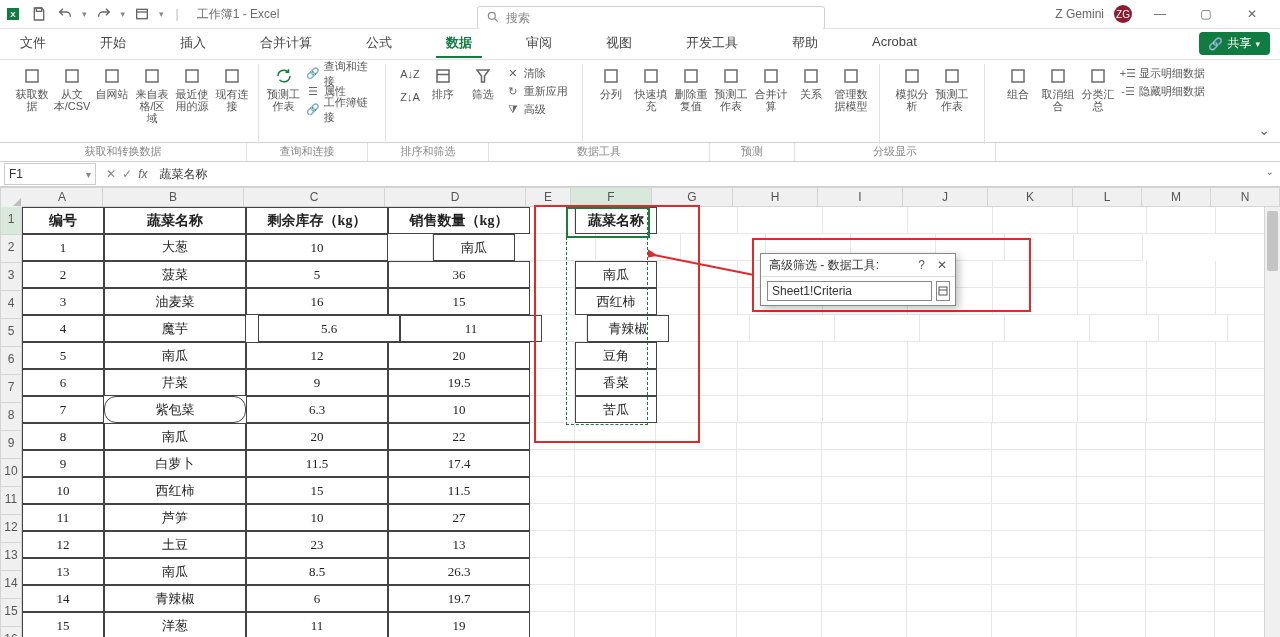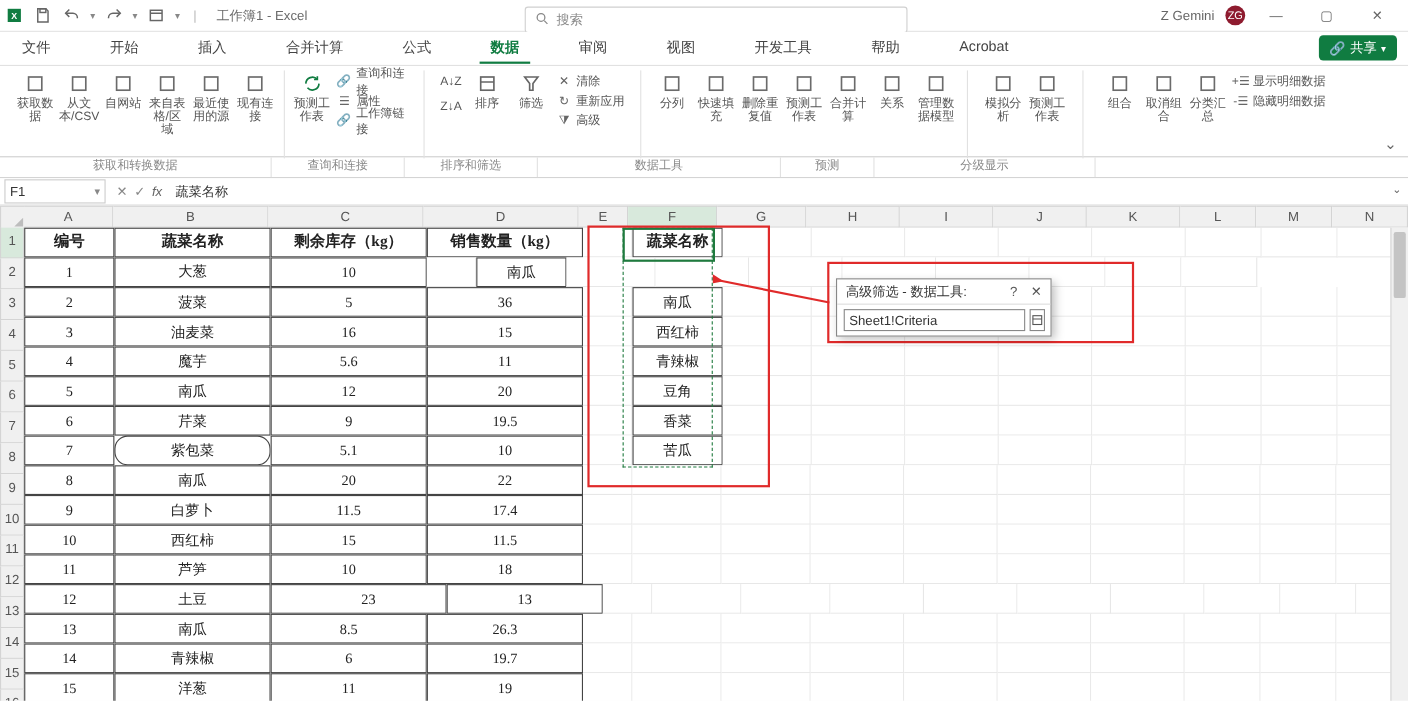--- a/index.html
+++ b/index.html
@@ -503,21 +503,21 @@
         <div class="cell" style="width: 84px;"></div>
         <div class="cell" style="width: 84px;"></div>
         <div class="cell" style="width: 84px;"></div>
         <div class="cell" style="width: 68px;"></div>
         <div class="cell" style="width: 68px;"></div>
         <div class="cell" style="width: 68px;"></div>
       </div>
       <div class="rowc">
         <div class="cell hb body" style="width: 80px;">4</div>
         <div class="cell hb body" style="width: 140px;">魔芋</div>
-        <div class="cell hb body" style="width: 140px;">5.6</div>
+        <div class="cell hb body" style="width: 140px; margin-left: 12px;">5.6</div>
         <div class="cell hb body" style="width: 140px;">11</div>
         <div class="cell" style="width: 44px;"></div>
         <div class="cell hb body" style="width: 80px;">青辣椒</div>
         <div class="cell" style="width: 80px;"></div>
         <div class="cell" style="width: 84px;"></div>
         <div class="cell" style="width: 84px;"></div>
         <div class="cell" style="width: 84px;"></div>
         <div class="cell" style="width: 84px;"></div>
         <div class="cell" style="width: 68px;"></div>
         <div class="cell" style="width: 68px;"></div>
@@ -551,21 +551,21 @@
         <div class="cell" style="width: 84px;"></div>
         <div class="cell" style="width: 84px;"></div>
         <div class="cell" style="width: 84px;"></div>
         <div class="cell" style="width: 68px;"></div>
         <div class="cell" style="width: 68px;"></div>
         <div class="cell" style="width: 68px;"></div>
       </div>
       <div class="rowc">
         <div class="cell hb body" style="width: 80px;">7</div>
         <div class="cell hb body" style="width: 140px; border-radius: 12px;">紫包菜</div>
-        <div class="cell hb body" style="width: 140px;">5.1</div>
+        <div class="cell hb body" style="width: 140px;">6.3</div>
         <div class="cell hb body" style="width: 140px;">10</div>
         <div class="cell" style="width: 44px;"></div>
         <div class="cell hb body" style="width: 80px;">苦瓜</div>
         <div class="cell" style="width: 80px;"></div>
         <div class="cell" style="width: 84px;"></div>
         <div class="cell" style="width: 84px;"></div>
         <div class="cell" style="width: 84px;"></div>
         <div class="cell" style="width: 84px;"></div>
         <div class="cell" style="width: 68px;"></div>
         <div class="cell" style="width: 68px;"></div>
@@ -616,36 +616,36 @@
         <div class="cell" style="width: 84px;"></div>
         <div class="cell" style="width: 84px;"></div>
         <div class="cell" style="width: 68px;"></div>
         <div class="cell" style="width: 68px;"></div>
         <div class="cell" style="width: 68px;"></div>
       </div>
       <div class="rowc">
         <div class="cell hb body" style="width: 80px;">11</div>
         <div class="cell hb body" style="width: 140px;">芦笋</div>
         <div class="cell hb body" style="width: 140px;">10</div>
-        <div class="cell hb body" style="width: 140px;">18</div>
+        <div class="cell hb body" style="width: 140px;">27</div>
         <div class="cell" style="width: 44px;"></div>
         <div class="cell" style="width: 80px;"></div>
         <div class="cell" style="width: 80px;"></div>
         <div class="cell" style="width: 84px;"></div>
         <div class="cell" style="width: 84px;"></div>
         <div class="cell" style="width: 84px;"></div>
         <div class="cell" style="width: 84px;"></div>
         <div class="cell" style="width: 68px;"></div>
         <div class="cell" style="width: 68px;"></div>
         <div class="cell" style="width: 68px;"></div>
       </div>
       <div class="rowc">
         <div class="cell hb body" style="width: 80px;">12</div>
         <div class="cell hb body" style="width: 140px;">土豆</div>
-        <div class="cell hb body" style="width: 140px; padding-left: 18px;">23</div>
+        <div class="cell hb body" style="width: 140px;">23</div>
         <div class="cell hb body" style="width: 140px;">13</div>
         <div class="cell" style="width: 44px;"></div>
         <div class="cell" style="width: 80px;"></div>
         <div class="cell" style="width: 80px;"></div>
         <div class="cell" style="width: 84px;"></div>
         <div class="cell" style="width: 84px;"></div>
         <div class="cell" style="width: 84px;"></div>
         <div class="cell" style="width: 84px;"></div>
         <div class="cell" style="width: 68px;"></div>
         <div class="cell" style="width: 68px;"></div>

